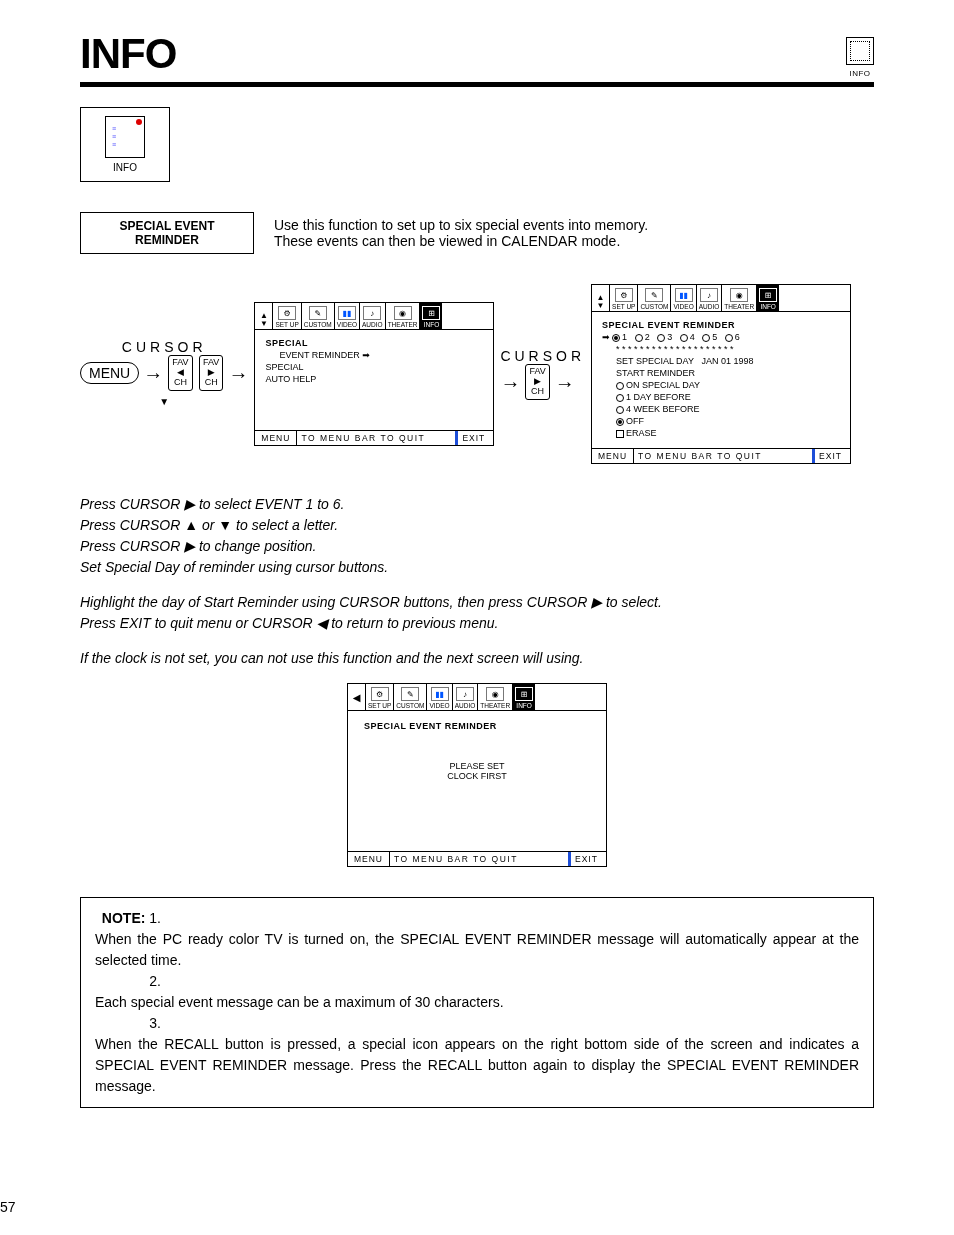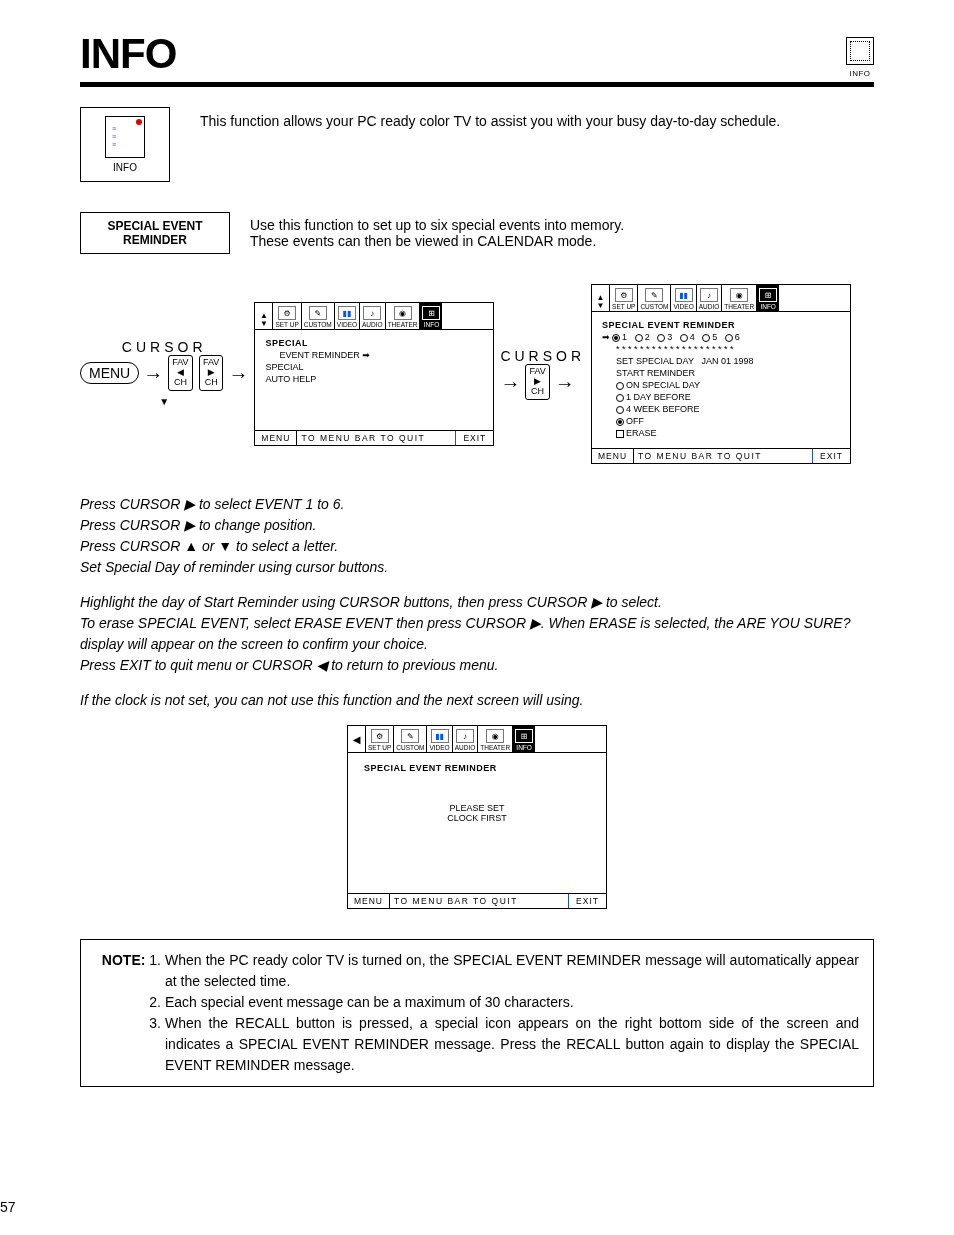--- a/index.html
+++ b/index.html
@@ -22,21 +22,21 @@
 
   .intro-row { display: flex; gap: 30px; align-items: flex-start; margin-bottom: 30px; }
   .info-badge { border: 1px solid #000; padding: 8px; text-align: center; width: 90px; }
   .info-badge-inner { width: 40px; height: 42px; border: 1px solid #000; margin: 0 auto 4px auto; background: #fff; position:relative; }
   .info-badge-inner::before { content:""; position:absolute; right:2px; top:2px; width:6px; height:6px; background:#d00; border-radius:50%; }
   .info-badge-inner::after { content:"≡\A≡\A≡"; white-space:pre; font-size:7px; line-height:8px; color:#55f; position:absolute; top:8px; left:6px; }
   .info-badge-label { font-size: 10px; }
   .intro-text { font-size: 14px; padding-top: 6px; }
 
   .ser-row { display: flex; gap: 20px; align-items: center; margin-bottom: 30px; }
-  .ser-box { border: 1px solid #000; padding: 6px 10px; text-align: center; font-weight: bold; font-size: 12px; width: 150px; }
+  .ser-box { border: 1px solid #000; padding: 6px 10px; text-align: center; font-weight: bold; font-size: 12px; width: 174px; }
   .ser-text { font-size: 14px; }
 
   .diagram-row { display:flex; align-items:center; gap:6px; margin-bottom:30px; justify-content:flex-start; }
   .cursor-col { text-align:center; font-size:14px; letter-spacing:4px; }
   .menu-pill { border:1px solid #000; border-radius:12px; padding:2px 8px; font-size:14px; display:inline-block; }
   .arrow-right { font-size:20px; }
   .fav-btn { border:1px solid #000; border-radius:3px; padding:2px 3px; font-size:9px; text-align:center; line-height:1.1; display:inline-block; margin:0 1px;}
   .fav-row { white-space:nowrap; }
   .dpad { display:inline-block; margin-top:4px; }
   .dpad span { display:block; font-size:10px; text-align:center; }
@@ -52,37 +52,37 @@
   .menubar-cell.sel { background:#000; color:#fff; }
   .menubar-cell.sel .ic { border-color:#fff; background:#000; color:#fff; }
   .tv-body { padding:8px 10px; font-size:9px; min-height:100px; }
   .tv-body .title { font-weight:bold; letter-spacing:0.5px; }
   .tv-body .row { margin:2px 0; }
   .tv-body .ind { padding-left:14px; }
   .tv-foot { border-top:1px solid #000; display:flex; font-size:8.5px; }
   .tv-foot > div { padding:2px 4px; }
   .tv-foot .c1 { border-right:1px solid #000; width:42px; text-align:center; letter-spacing:1px;}
   .tv-foot .c2 { flex:1; letter-spacing:1.5px; }
-  .tv-foot .c3 { border-left:1px solid #1d4ed8; width:38px; text-align:center; letter-spacing:1px;}
+  .tv-foot .c3 { border-left:3px solid #1d4ed8; width:38px; text-align:left; letter-spacing:1px;}
   .radio { display:inline-block; width:8px; height:8px; border:1px solid #000; border-radius:50%; vertical-align:middle; margin-right:2px; position:relative;}
   .radio.on::after { content:""; position:absolute; top:1px; left:1px; right:1px; bottom:1px; background:#000; border-radius:50%; }
   .sq { display:inline-block; width:8px; height:8px; border:1px solid #000; vertical-align:middle; margin-right:2px;}
 
   .instructions { font-size:14px; line-height:1.5; margin-bottom:14px; }
   .instructions p { margin:0;font-style:italic; }
 
   .center-screen-wrap { display:flex; justify-content:center; margin:10px 0 30px 0; }
   .center-screen { width:260px; }
   .center-screen .tv-body { min-height:140px; text-align:center; padding-top:10px;}
   .center-screen .tv-body .ctitle { text-align:left; font-weight:bold; padding-left:6px; margin-bottom:30px; letter-spacing:0.5px;}
   .center-screen .back-arrow-cell { width:18px; font-size:10px; display:flex; align-items:center; justify-content:center;}
 
   .note-box { border:1px solid #000; padding:10px 14px; font-size:14px; line-height:1.5; text-align:justify;}
   .note-box .nlab { font-weight:bold; }
-  .note-row { display:flex; }
+  .note-row { display:flex;flex-direction:column; }
   .note-num { width:70px; flex-shrink:0; text-align:right; padding-right:4px;}
   .note-txt { flex:1; }
 
   .pagenum { position:absolute; bottom:20px; left:0; right:0; text-align:left; font-size:14px; }
 </style>
 </head>
 <body>
 
 <div class="header-row">
   <h1>INFO</h1>
@@ -91,21 +91,20 @@
     <div class="top-icon-label">INFO</div>
   </div>
 </div>
 <hr class="thick">
 
 <div class="intro-row">
   <div class="info-badge">
     <div class="info-badge-inner"></div>
     <div class="info-badge-label">INFO</div>
   </div>
-  <div class="intro-text">This function allows your PC ready color TV to assist you with your busy day-to-day schedule.</div>
 </div>
 
 <div class="ser-row">
   <div class="ser-box">
     <div>SPECIAL EVENT</div>
     <div>REMINDER</div>
   </div>
   <div class="ser-text">
     <div>Use this function to set up to six special events into memory.</div>
     <div>These events can then be viewed in CALENDAR mode.</div>
@@ -227,28 +226,27 @@
     <div class="tv-foot">
       <div class="c1">MENU</div>
       <div class="c2">TO MENU BAR    TO QUIT</div>
       <div class="c3">EXIT</div>
     </div>
   </div>
 </div>
 
 <div class="instructions">
   <p>Press CURSOR ▶ to select EVENT 1 to 6.</p>
+  <p>Press CURSOR ▲ or ▼ to select a letter.</p>
   <p>Press CURSOR ▶ to change position.</p>
-  <p>Press CURSOR ▲ or ▼ to select a letter.</p>
   <p>Set Special Day of reminder using cursor buttons.</p>
 </div>
 
 <div class="instructions">
   <p>Highlight the day of Start Reminder using CURSOR buttons, then press CURSOR ▶ to select.</p>
-  <p>To erase SPECIAL EVENT, select ERASE EVENT then press CURSOR ▶. When ERASE is selected, the  ARE YOU SURE? display will appear on the screen to confirm your choice.</p>
   <p>Press EXIT to quit menu or CURSOR ◀ to return to previous menu.</p>
 </div>
 
 <div class="instructions">
   <p>If the clock is not set, you can not use this function and the next screen will using.</p>
 </div>
 
 <div class="center-screen-wrap">
   <div class="tv-screen center-screen">
     <div class="menubar">

